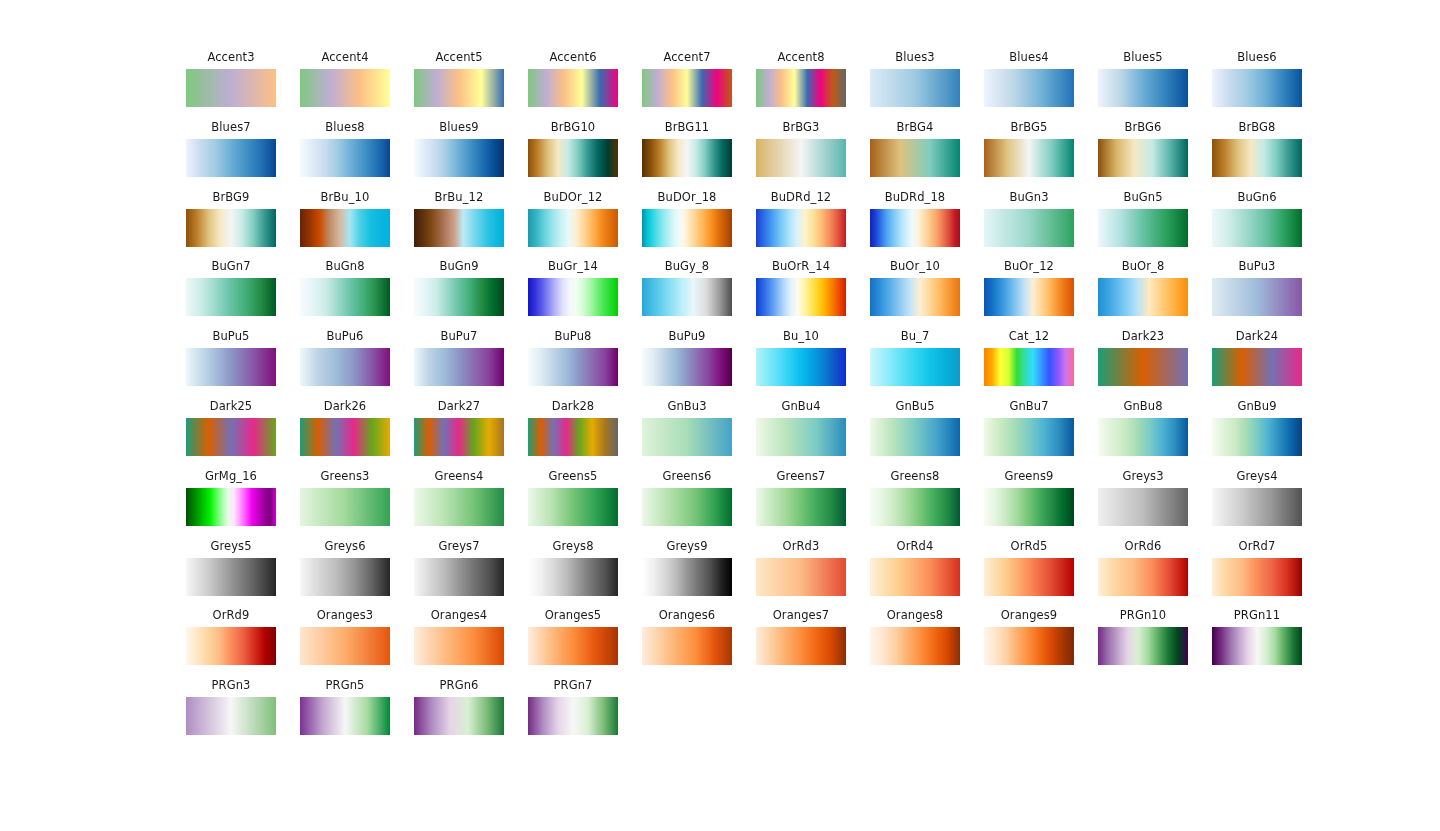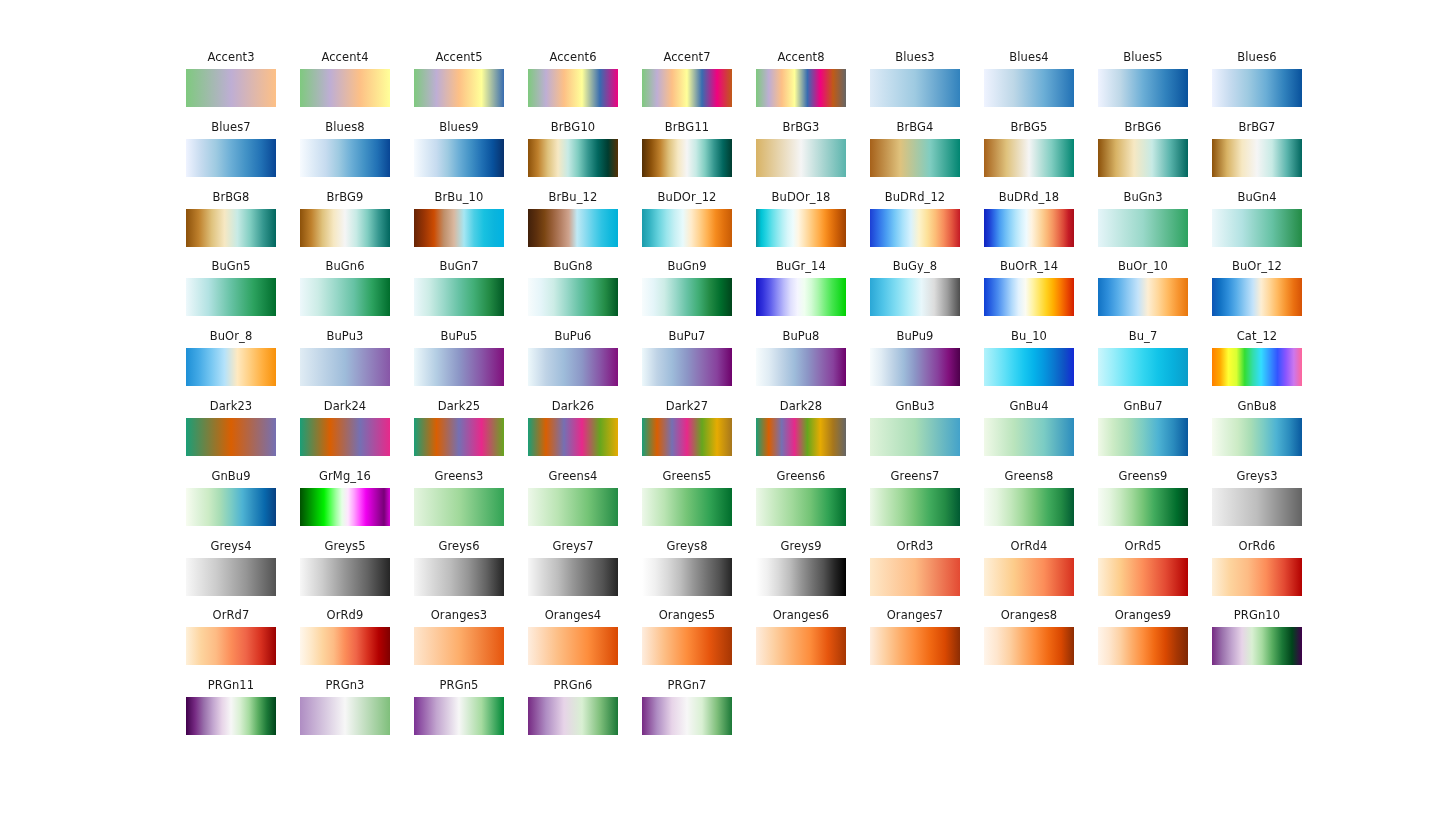--- a/index.html
+++ b/index.html
@@ -132,24 +132,20 @@
       </div>
       <div class="swatch-cell">
         <div class="swatch-label">BrBG5</div>
         <div class="swatch-bar" style="background: linear-gradient(to right, rgb(166, 97, 26) 0%, rgb(223, 194, 125) 25%, rgb(245, 245, 245) 50%, rgb(128, 205, 193) 75%, rgb(1, 133, 113) 100%);"></div>
       </div>
       <div class="swatch-cell">
         <div class="swatch-label">BrBG6</div>
         <div class="swatch-bar" style="background: linear-gradient(to right, rgb(140, 81, 10) 0%, rgb(216, 179, 101) 20%, rgb(246, 232, 195) 40%, rgb(199, 234, 229) 60%, rgb(90, 180, 172) 80%, rgb(1, 102, 94) 100%);"></div>
       </div>
       <div class="swatch-cell">
-        <div class="swatch-label">BrBG7</div>
-        <div class="swatch-bar" style="background: linear-gradient(to right, rgb(140, 81, 10) 0%, rgb(216, 179, 101) 16.667%, rgb(246, 232, 195) 33.333%, rgb(245, 245, 245) 50%, rgb(199, 234, 229) 66.667%, rgb(90, 180, 172) 83.333%, rgb(1, 102, 94) 100%);"></div>
-      </div>
-      <div class="swatch-cell">
         <div class="swatch-label">BrBG8</div>
         <div class="swatch-bar" style="background: linear-gradient(to right, rgb(140, 81, 10) 0%, rgb(191, 129, 45) 14.286%, rgb(223, 194, 125) 28.571%, rgb(246, 232, 195) 42.857%, rgb(199, 234, 229) 57.143%, rgb(128, 205, 193) 71.429%, rgb(53, 151, 143) 85.714%, rgb(1, 102, 94) 100%);"></div>
       </div>
       <div class="swatch-cell">
         <div class="swatch-label">BrBG9</div>
         <div class="swatch-bar" style="background: linear-gradient(to right, rgb(140, 81, 10) 0%, rgb(191, 129, 45) 12.5%, rgb(223, 194, 125) 25%, rgb(246, 232, 195) 37.5%, rgb(245, 245, 245) 50%, rgb(199, 234, 229) 62.5%, rgb(128, 205, 193) 75%, rgb(53, 151, 143) 87.5%, rgb(1, 102, 94) 100%);"></div>
       </div>
       <div class="swatch-cell">
         <div class="swatch-label">BrBu_10</div>
         <div class="swatch-bar" style="background: linear-gradient(to right, rgb(102, 37, 6) 0%, rgb(153, 52, 4) 11.111%, rgb(204, 76, 2) 22.222%, rgb(191, 143, 106) 33.333%, rgb(217, 184, 160) 44.444%, rgb(166, 230, 242) 55.556%, rgb(76, 207, 230) 66.667%, rgb(24, 193, 224) 77.778%, rgb(11, 181, 221) 88.889%, rgb(0, 178, 226) 100%);"></div>
@@ -172,24 +168,20 @@
       </div>
       <div class="swatch-cell">
         <div class="swatch-label">BuDRd_18</div>
         <div class="swatch-bar" style="background: linear-gradient(to right, rgb(15, 35, 192) 0%, rgb(28, 63, 212) 5.882%, rgb(47, 111, 232) 11.765%, rgb(74, 158, 242) 17.647%, rgb(107, 188, 246) 23.529%, rgb(143, 211, 249) 29.412%, rgb(179, 229, 251) 35.294%, rgb(212, 241, 253) 41.176%, rgb(238, 250, 254) 47.059%, rgb(255, 243, 224) 52.941%, rgb(253, 227, 184) 58.824%, rgb(252, 207, 147) 64.706%, rgb(250, 181, 117) 70.588%, rgb(245, 149, 97) 76.471%, rgb(234, 111, 76) 82.353%, rgb(219, 71, 56) 88.235%, rgb(196, 26, 37) 94.118%, rgb(168, 14, 26) 100%);"></div>
       </div>
       <div class="swatch-cell">
         <div class="swatch-label">BuGn3</div>
         <div class="swatch-bar" style="background: linear-gradient(to right, rgb(229, 245, 249) 0%, rgb(153, 216, 201) 50%, rgb(44, 162, 95) 100%);"></div>
       </div>
       <div class="swatch-cell">
-        <div class="swatch-label">BuGn4</div>
-        <div class="swatch-bar" style="background: linear-gradient(to right, rgb(237, 248, 251) 0%, rgb(178, 226, 226) 33.333%, rgb(102, 194, 164) 66.667%, rgb(35, 139, 69) 100%);"></div>
-      </div>
-      <div class="swatch-cell">
         <div class="swatch-label">BuGn5</div>
         <div class="swatch-bar" style="background: linear-gradient(to right, rgb(237, 248, 251) 0%, rgb(178, 226, 226) 25%, rgb(102, 194, 164) 50%, rgb(44, 162, 95) 75%, rgb(0, 109, 44) 100%);"></div>
       </div>
       <div class="swatch-cell">
         <div class="swatch-label">BuGn6</div>
         <div class="swatch-bar" style="background: linear-gradient(to right, rgb(237, 248, 251) 0%, rgb(204, 236, 230) 20%, rgb(153, 216, 201) 40%, rgb(102, 194, 164) 60%, rgb(44, 162, 95) 80%, rgb(0, 109, 44) 100%);"></div>
       </div>
       <div class="swatch-cell">
         <div class="swatch-label">BuGn7</div>
         <div class="swatch-bar" style="background: linear-gradient(to right, rgb(237, 248, 251) 0%, rgb(204, 236, 230) 16.667%, rgb(153, 216, 201) 33.333%, rgb(102, 194, 164) 50%, rgb(65, 174, 118) 66.667%, rgb(35, 139, 69) 83.333%, rgb(0, 88, 36) 100%);"></div>
@@ -286,20 +278,24 @@
         <div class="swatch-label">Dark28</div>
         <div class="swatch-bar" style="background: linear-gradient(to right, rgb(27, 158, 119) 0%, rgb(217, 95, 2) 14.286%, rgb(117, 112, 179) 28.571%, rgb(231, 41, 138) 42.857%, rgb(102, 166, 30) 57.143%, rgb(230, 171, 2) 71.429%, rgb(166, 118, 29) 85.714%, rgb(102, 102, 102) 100%);"></div>
       </div>
       <div class="swatch-cell">
         <div class="swatch-label">GnBu3</div>
         <div class="swatch-bar" style="background: linear-gradient(to right, rgb(224, 243, 219) 0%, rgb(168, 221, 181) 50%, rgb(67, 162, 202) 100%);"></div>
       </div>
       <div class="swatch-cell">
         <div class="swatch-label">GnBu4</div>
         <div class="swatch-bar" style="background: linear-gradient(to right, rgb(240, 249, 232) 0%, rgb(186, 228, 188) 33.333%, rgb(123, 204, 196) 66.667%, rgb(43, 140, 190) 100%);"></div>
+      </div>
+      <div class="swatch-cell">
+        <div class="swatch-label">GnBu5</div>
+        <div class="swatch-bar" style="background: linear-gradient(to right, rgb(240, 249, 232) 0%, rgb(186, 228, 188) 25%, rgb(123, 204, 196) 50%, rgb(67, 162, 202) 75%, rgb(8, 104, 172) 100%);"></div>
       </div>
       <div class="swatch-cell">
         <div class="swatch-label">GnBu7</div>
         <div class="swatch-bar" style="background: linear-gradient(to right, rgb(240, 249, 232) 0%, rgb(204, 235, 197) 16.667%, rgb(168, 221, 181) 33.333%, rgb(123, 204, 196) 50%, rgb(78, 179, 211) 66.667%, rgb(43, 140, 190) 83.333%, rgb(8, 88, 158) 100%);"></div>
       </div>
       <div class="swatch-cell">
         <div class="swatch-label">GnBu8</div>
         <div class="swatch-bar" style="background: linear-gradient(to right, rgb(247, 252, 240) 0%, rgb(224, 243, 219) 14.286%, rgb(204, 235, 197) 28.571%, rgb(168, 221, 181) 42.857%, rgb(123, 204, 196) 57.143%, rgb(78, 179, 211) 71.429%, rgb(43, 140, 190) 85.714%, rgb(8, 88, 158) 100%);"></div>
       </div>
       <div class="swatch-cell">

